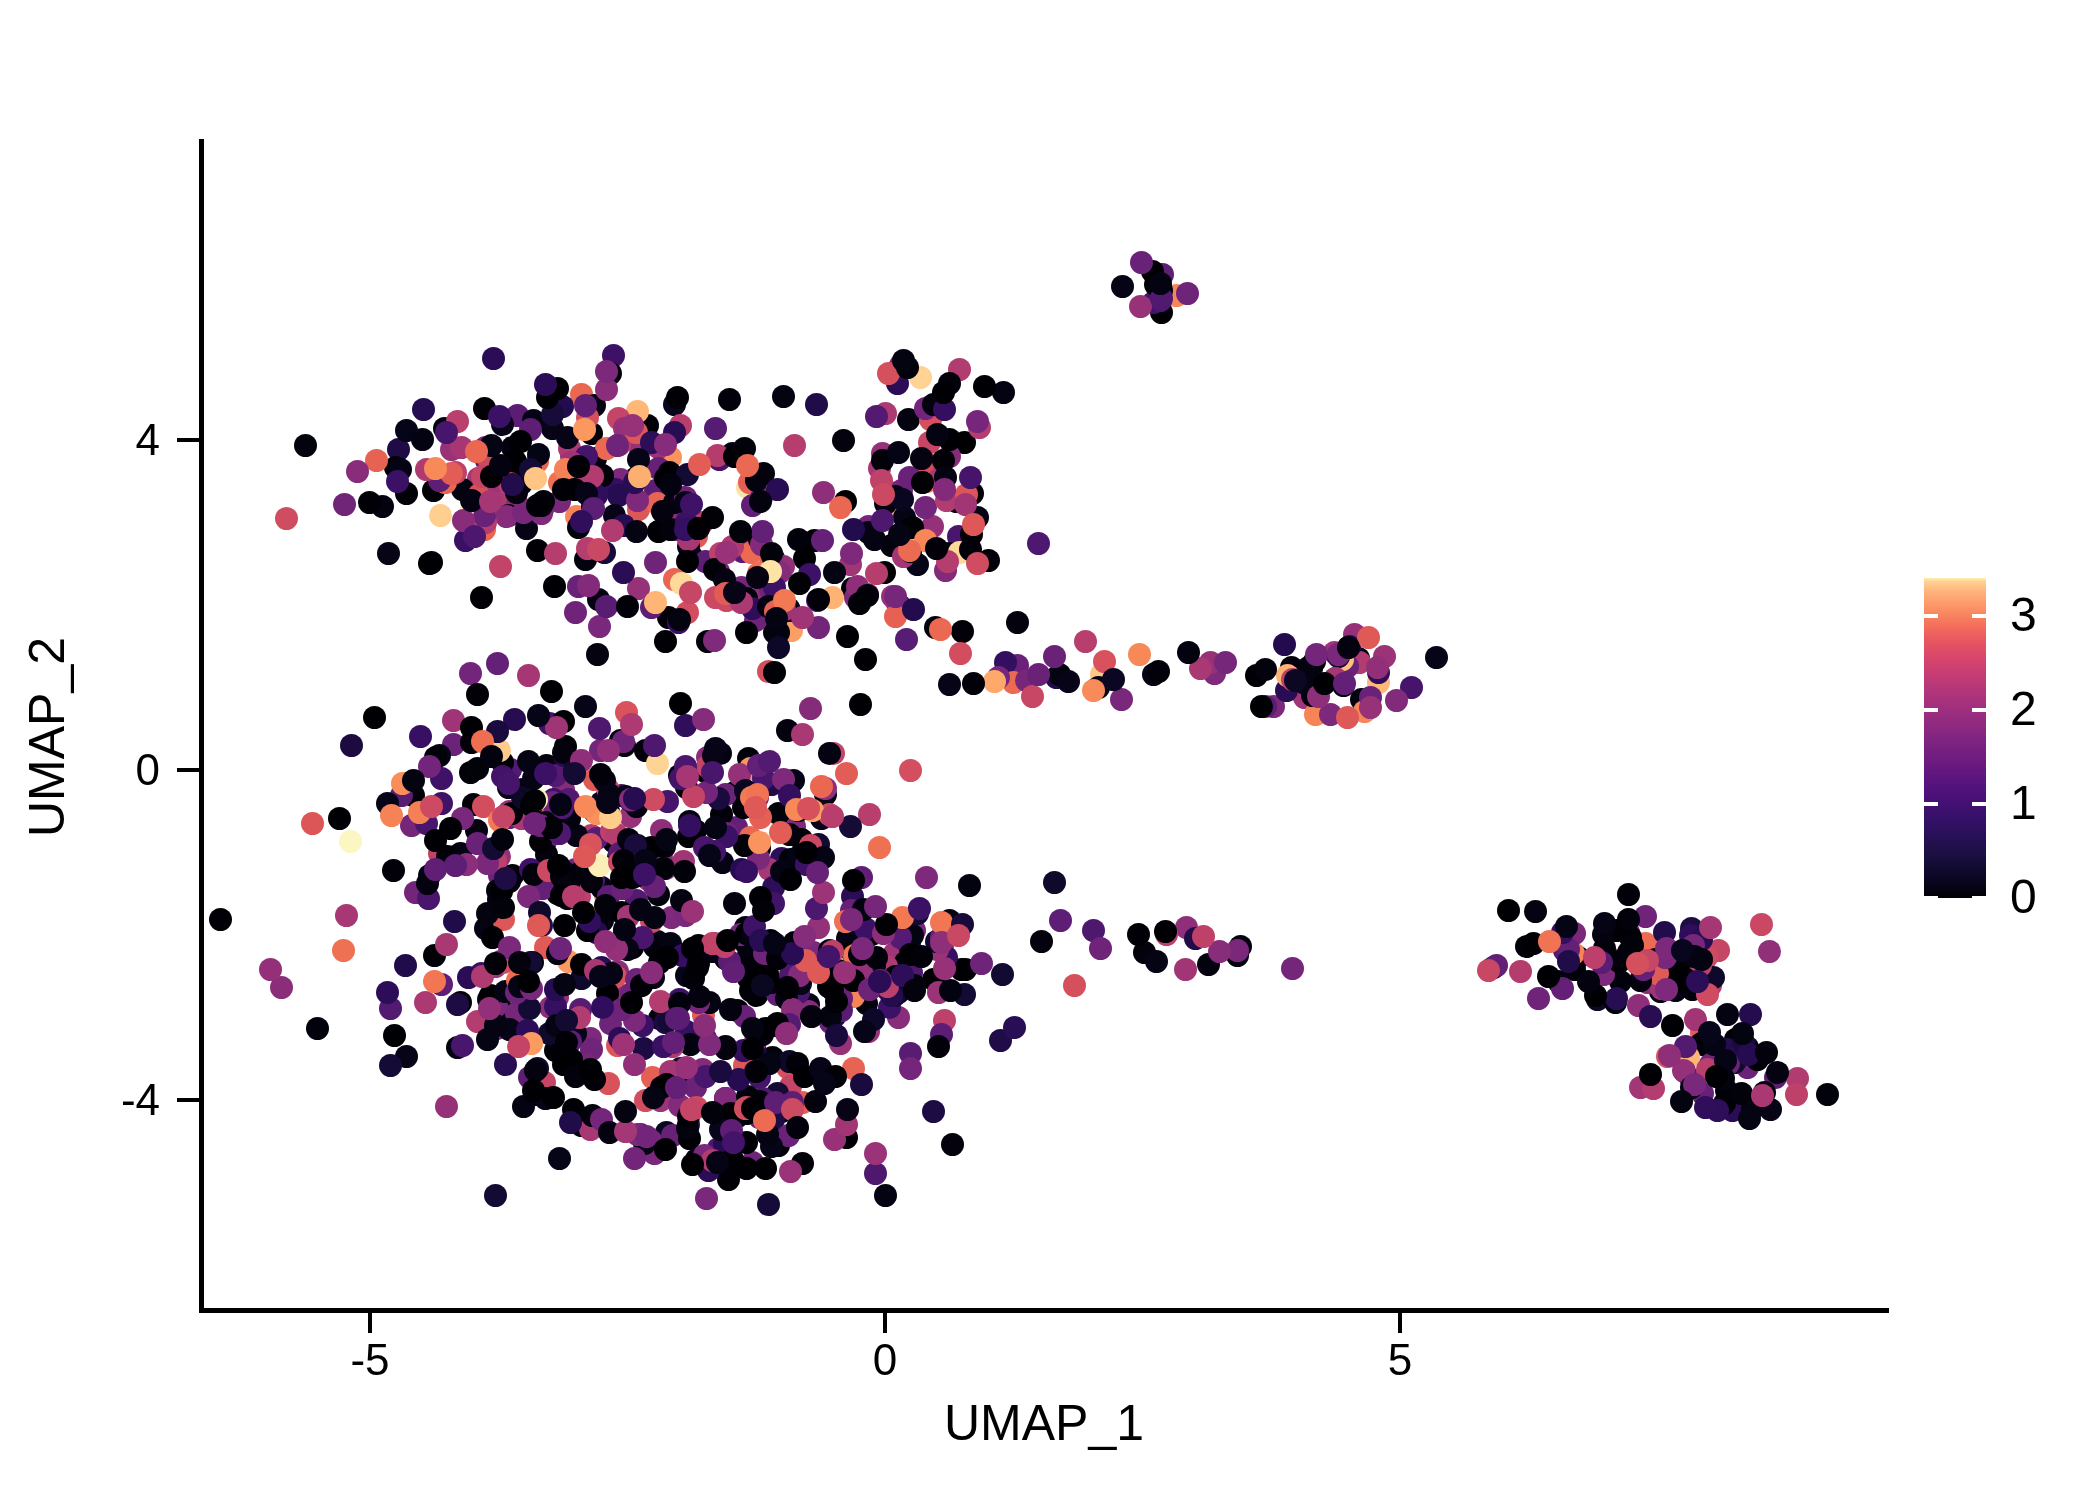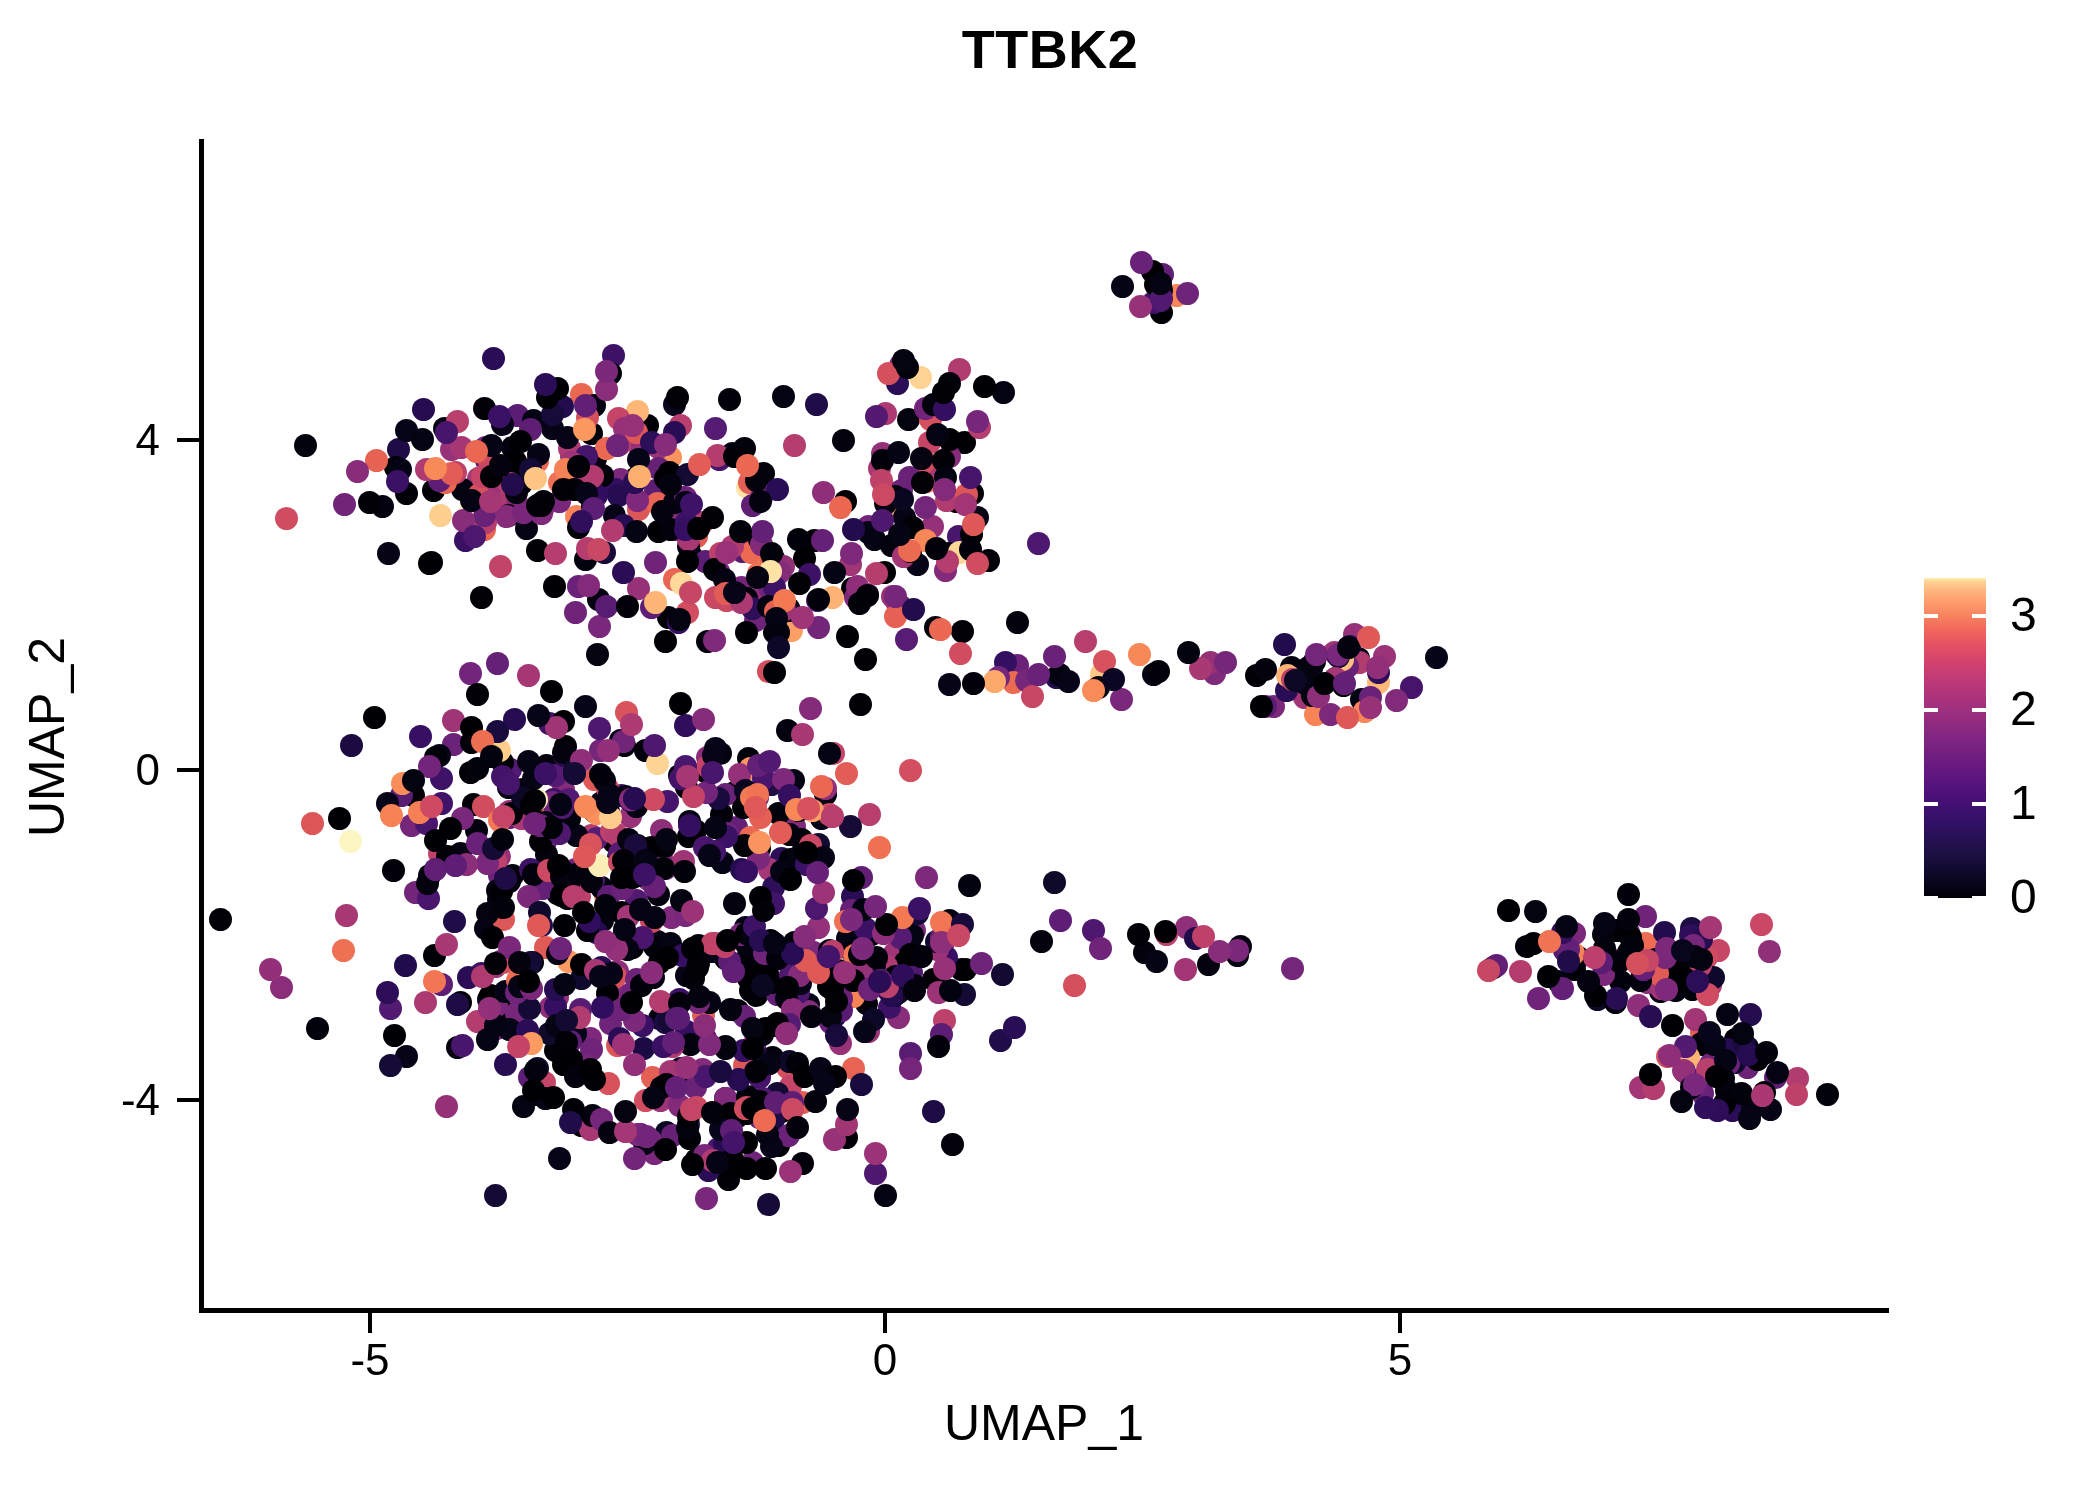--- a/index.html
+++ b/index.html
@@ -164,21 +164,20 @@
     line-height: 1;
     margin-top: -25px;
     white-space: nowrap;
   }
 </style>
 </head>
 <body>
 
 <div id="figure">
 
-  <div id="plot-title">TTBK2</div>
 
   <div id="panel">
     <div id="scatter-layer">
         <div class="pt" style="left: 484.1px; top: 408.3px; background: rgb(1, 1, 7);"></div>
         <div class="pt" style="left: 582.7px; top: 466.2px; background: rgb(250, 151, 96);"></div>
         <div class="pt" style="left: 670.5px; top: 457.5px; background: rgb(250, 148, 94);"></div>
         <div class="pt" style="left: 631.5px; top: 436.5px; background: rgb(160, 53, 118);"></div>
         <div class="pt" style="left: 501.1px; top: 503px; background: rgb(171, 57, 114);"></div>
         <div class="pt" style="left: 517.7px; top: 504px; background: rgb(135, 44, 122);"></div>
         <div class="pt" style="left: 581.7px; top: 394.3px; background: rgb(234, 103, 82);"></div>

